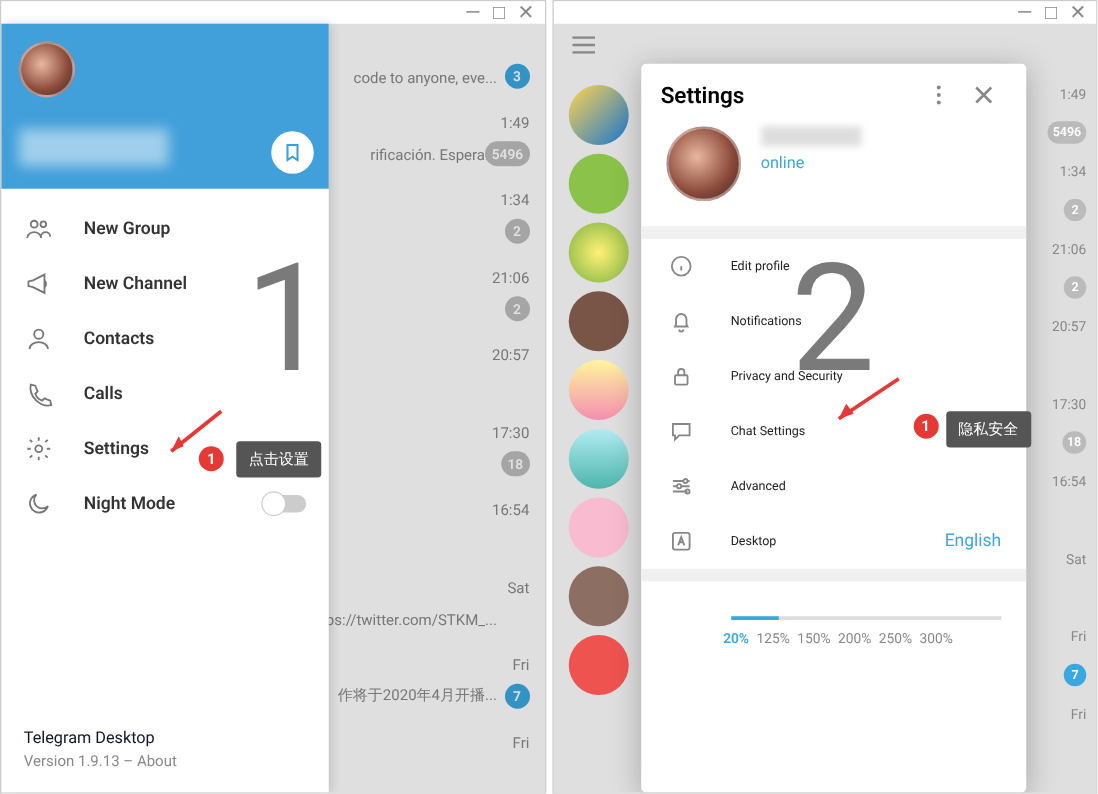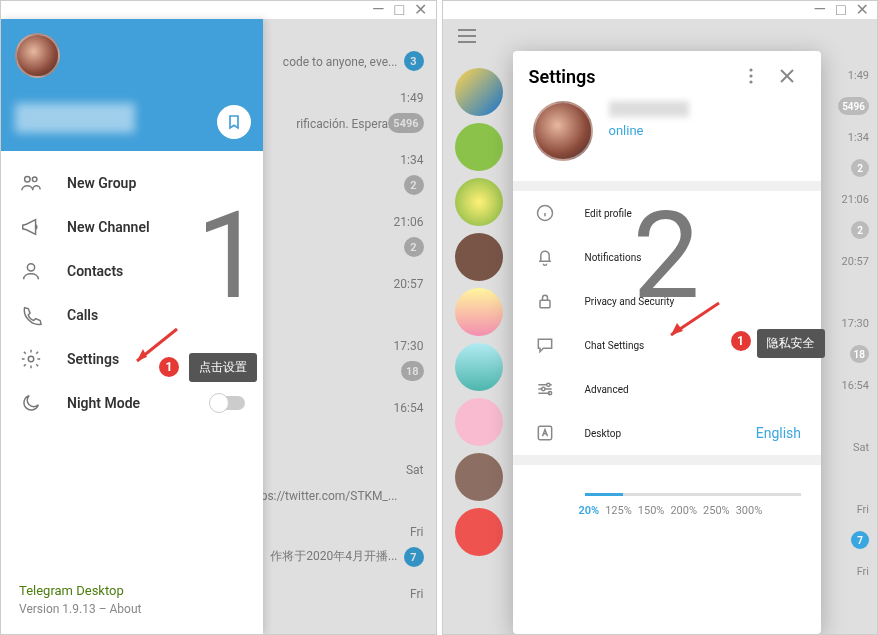--- a/index.html
+++ b/index.html
@@ -27,21 +27,21 @@
 .bookmark-btn { position: absolute; bottom: 12px; right: 12px; width: 34px; height: 34px; border-radius: 50%; background: #fff; display: flex; align-items: center; justify-content: center; }
 
 .menu-list { padding: 10px 0; flex: 1; }
 .menu-item { height: 44px; display: flex; align-items: center; padding: 0 18px; cursor: pointer; }
 .menu-icon { width: 24px; height: 24px; margin-right: 24px; display: flex; align-items: center; justify-content: center; color: #777; }
 .menu-label { font-size: 14px; font-weight: 600; color: #333; }
 .toggle { width: 34px; height: 14px; border-radius: 7px; background: #ccc; position: relative; margin-left: auto; }
 .toggle::after { content: ''; position: absolute; width: 18px; height: 18px; border-radius: 50%; background: #fff; border: 1px solid #ccc; top: -3px; left: -2px; }
 
 .drawer-footer { padding: 12px 18px 18px; font-size: 12px; color: #888; }
-.drawer-footer .title { font-size: 13px; color: #4d7c0f; margin-bottom: 4px; }
+.drawer-footer .title { font-size: 13px; color: #0f172a; margin-bottom: 4px; }
 
 .big-num { position: absolute; font-size: 120px; font-weight: 400; color: #7a7a7a; z-index: 8; pointer-events: none; }
 .arrow-red { position: absolute; z-index: 9; pointer-events: none; }
 .callout-red { position: absolute; width: 20px; height: 20px; border-radius: 50%; background: #e53935; color: #fff; font-size: 12px; font-weight: 700; display: flex; align-items: center; justify-content: center; z-index: 9; pointer-events: none; }
 .tooltip-dark { position: absolute; background: #555; color: #fff; font-size: 12px; padding: 6px 10px; border-radius: 3px; z-index: 9; pointer-events: none; }
 
 
 .right-bg { position: absolute; top: 18px; left: 0; right: 0; bottom: 0; background: #fdfdfd; filter: brightness(0.88); }
 .hamburger { position: absolute; top: 28px; left: 14px; color: #888; z-index: 2; }
 .chat-left-col { position: absolute; top: 60px; left: 6px; width: 60px; }

